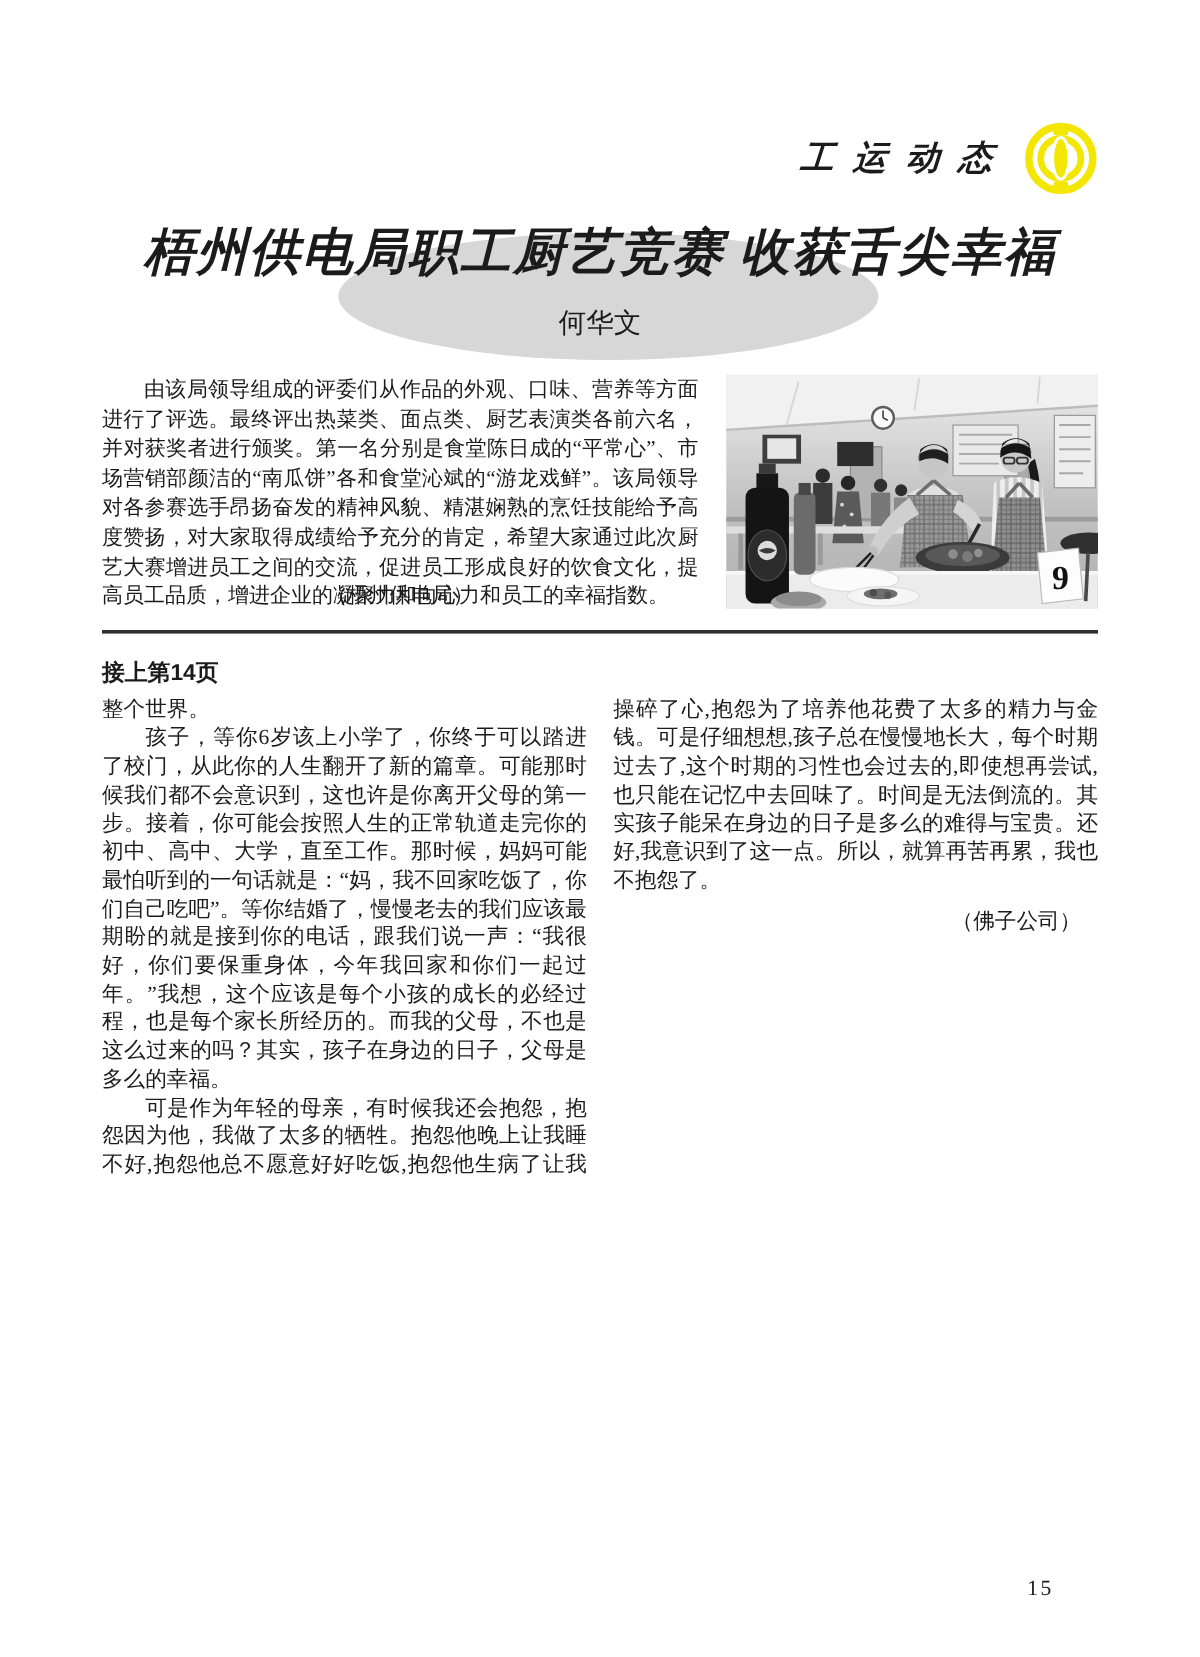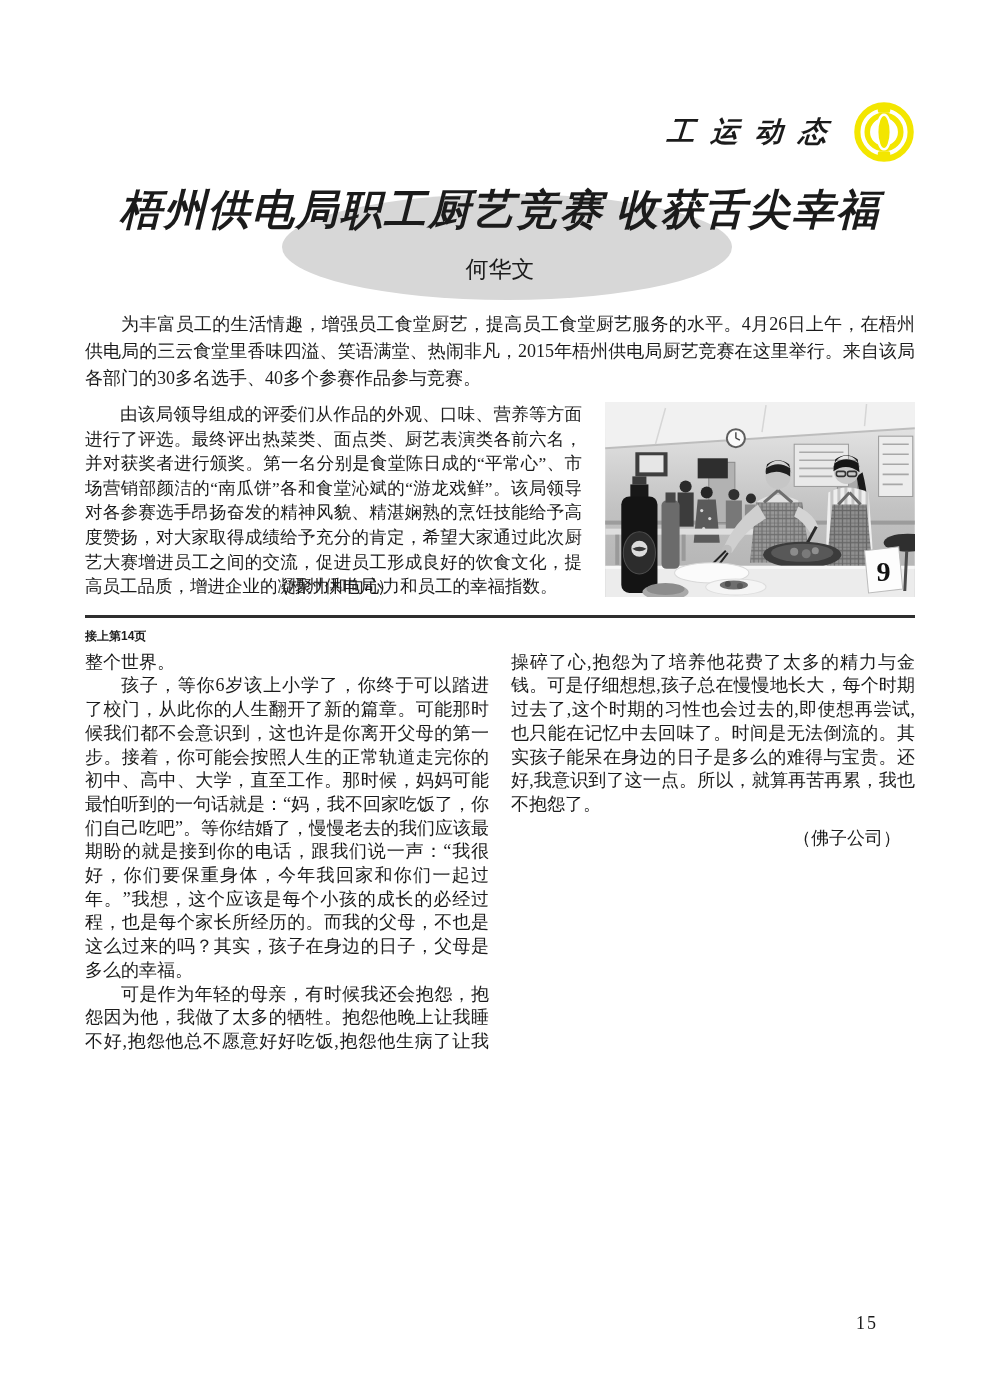--- a/index.html
+++ b/index.html
@@ -49,21 +49,21 @@
   .photo-figure { width:310px; flex:0 0 auto; }
   .photo-figure svg.photo { display:block; width:310px; height:195px; }
   .photo-caption {
     margin-top:8px; text-align:center; font-size:15.5px;
     font-family:"Liberation Sans","DejaVu Sans",sans-serif; color:#1e1e1e;
   }
 
   
   .divider { border:none; border-top:3px solid var(--divider,#2f2f2f); margin-top:16px; }
   .continued-note {
-    margin-top:10px; font-size:12px; font-weight:bold;
+    margin-top:20px; font-size:19px; font-weight:bold;
     font-family:"Liberation Sans","DejaVu Sans",sans-serif;
   }
   .a2-columns {
     margin-top:6px; height:404px;
     column-count:2; column-gap:22px; column-fill:auto;
     font-size:18px; line-height:23.7px; text-align:justify;
   }
   .a2-columns p.indent { text-indent:2em; }
   .a2-attr { text-align:right; padding-right:14px; line-height:23.7px; margin-top:10px; }
 
@@ -87,21 +87,20 @@
   </div>
 
   <section>
     <div class="title-block">
       <div class="title-ellipse"></div>
       <h1 class="article-title">梧州供电局职工厨艺竞赛 收获舌尖幸福</h1>
       <div class="article-author">何华文</div>
     </div>
 
     <div class="a1-body">
-      <p>为丰富员工的生活情趣，增强员工食堂厨艺，提高员工食堂厨艺服务的水平。4月26日上午，在梧州供电局的三云食堂里香味四溢、笑语满堂、热闹非凡，2015年梧州供电局厨艺竞赛在这里举行。来自该局各部门的30多名选手、40多个参赛作品参与竞赛。</p>
     </div>
 
     <div class="a1-row">
       <div class="a1-col-text">
         <p>由该局领导组成的评委们从作品的外观、口味、营养等方面进行了评选。最终评出热菜类、面点类、厨艺表演类各前六名，并对获奖者进行颁奖。第一名分别是食堂陈日成的“平常心”、市场营销部颜洁的“南瓜饼”各和食堂沁斌的“游龙戏鲜”。该局领导对各参赛选手昂扬奋发的精神风貌、精湛娴熟的烹饪技能给予高度赞扬，对大家取得成绩给予充分的肯定，希望大家通过此次厨艺大赛增进员工之间的交流，促进员工形成良好的饮食文化，提高员工品质，增进企业的凝聚力和向心力和员工的幸福指数。</p>
         <div class="a1-attr">（梧州供电局）</div>
       </div>
 
       <figure class="photo-figure">
         <svg class="photo" viewBox="0 0 308 194" aria-hidden="true">

